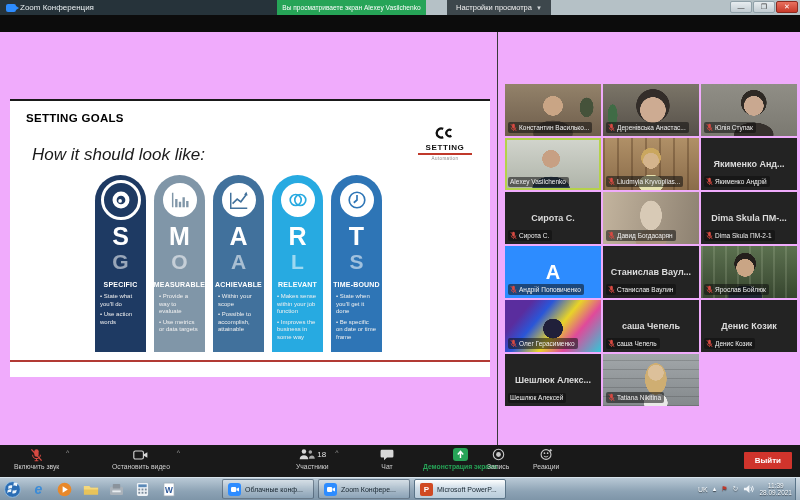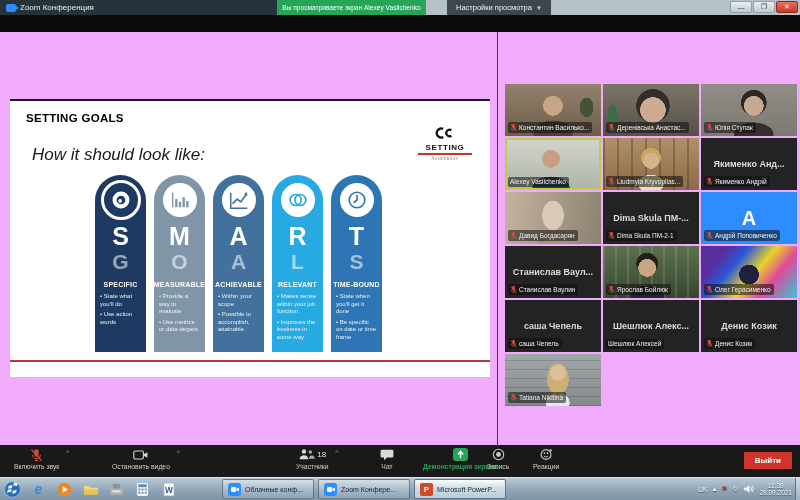--- a/index.html
+++ b/index.html
@@ -283,20 +283,31 @@
           <div class="tile-center">Якименко  Анд...</div>
           <div class="tile-label">
             <svg width="7" height="9" viewBox="0 0 10 12">
               <path d="M5 .8a1.9 1.9 0 0 1 1.9 1.9v3A1.9 1.9 0 1 1 3.1 5.7v-3A1.9 1.9 0 0 1 5 .8z" fill="#d84a42"></path>
               <path d="M1.6 5.8a3.4 3.4 0 0 0 6.8 0M5 9.2V11" stroke="#d84a42" stroke-width="1" fill="none"></path>
               <line x1="1" y1="1" x2="9" y2="11" stroke="#d84a42" stroke-width="1.1"></line>
             </svg>
             <span>Якименко Андрій</span>
           </div>
         </div>
+        <div class="tile">
+          <div class="tile-center">Сирота С.</div>
+          <div class="tile-label">
+            <svg width="7" height="9" viewBox="0 0 10 12">
+              <path d="M5 .8a1.9 1.9 0 0 1 1.9 1.9v3A1.9 1.9 0 1 1 3.1 5.7v-3A1.9 1.9 0 0 1 5 .8z" fill="#d84a42"></path>
+              <path d="M1.6 5.8a3.4 3.4 0 0 0 6.8 0M5 9.2V11" stroke="#d84a42" stroke-width="1" fill="none"></path>
+              <line x1="1" y1="1" x2="9" y2="11" stroke="#d84a42" stroke-width="1.1"></line>
+            </svg>
+            <span>Сирота С.</span>
+          </div>
+        </div>
         <div class="tile ph-statue">
           <div class="tile-label">
             <svg width="7" height="9" viewBox="0 0 10 12">
               <path d="M5 .8a1.9 1.9 0 0 1 1.9 1.9v3A1.9 1.9 0 1 1 3.1 5.7v-3A1.9 1.9 0 0 1 5 .8z" fill="#d84a42"></path>
               <path d="M1.6 5.8a3.4 3.4 0 0 0 6.8 0M5 9.2V11" stroke="#d84a42" stroke-width="1" fill="none"></path>
               <line x1="1" y1="1" x2="9" y2="11" stroke="#d84a42" stroke-width="1.1"></line>
             </svg>
             <span>Давид Богдасарян</span>
           </div>
         </div>
@@ -358,34 +369,34 @@
           <div class="tile-label">
             <svg width="7" height="9" viewBox="0 0 10 12">
               <path d="M5 .8a1.9 1.9 0 0 1 1.9 1.9v3A1.9 1.9 0 1 1 3.1 5.7v-3A1.9 1.9 0 0 1 5 .8z" fill="#d84a42"></path>
               <path d="M1.6 5.8a3.4 3.4 0 0 0 6.8 0M5 9.2V11" stroke="#d84a42" stroke-width="1" fill="none"></path>
               <line x1="1" y1="1" x2="9" y2="11" stroke="#d84a42" stroke-width="1.1"></line>
             </svg>
             <span>саша Чепель</span>
           </div>
         </div>
         <div class="tile">
+          <div class="tile-center">Денис Козик</div>
+          <div class="tile-label">
+            <svg width="7" height="9" viewBox="0 0 10 12">
+              <path d="M5 .8a1.9 1.9 0 0 1 1.9 1.9v3A1.9 1.9 0 1 1 3.1 5.7v-3A1.9 1.9 0 0 1 5 .8z" fill="#d84a42"></path>
+              <path d="M1.6 5.8a3.4 3.4 0 0 0 6.8 0M5 9.2V11" stroke="#d84a42" stroke-width="1" fill="none"></path>
+              <line x1="1" y1="1" x2="9" y2="11" stroke="#d84a42" stroke-width="1.1"></line>
+            </svg>
+            <span>Денис Козик</span>
+          </div>
+        </div>
+        <div class="tile">
           <div class="tile-center">Шешлюк  Алекс...</div>
           <div class="tile-label">
             <span>Шешлюк Алексей</span>
-          </div>
-        </div>
-        <div class="tile">
-          <div class="tile-center">Денис Козик</div>
-          <div class="tile-label">
-            <svg width="7" height="9" viewBox="0 0 10 12">
-              <path d="M5 .8a1.9 1.9 0 0 1 1.9 1.9v3A1.9 1.9 0 1 1 3.1 5.7v-3A1.9 1.9 0 0 1 5 .8z" fill="#d84a42"></path>
-              <path d="M1.6 5.8a3.4 3.4 0 0 0 6.8 0M5 9.2V11" stroke="#d84a42" stroke-width="1" fill="none"></path>
-              <line x1="1" y1="1" x2="9" y2="11" stroke="#d84a42" stroke-width="1.1"></line>
-            </svg>
-            <span>Денис Козик</span>
           </div>
         </div>
         <div class="tile ph-blonde-woman">
           <div class="tile-label">
             <svg width="7" height="9" viewBox="0 0 10 12">
               <path d="M5 .8a1.9 1.9 0 0 1 1.9 1.9v3A1.9 1.9 0 1 1 3.1 5.7v-3A1.9 1.9 0 0 1 5 .8z" fill="#d84a42"></path>
               <path d="M1.6 5.8a3.4 3.4 0 0 0 6.8 0M5 9.2V11" stroke="#d84a42" stroke-width="1" fill="none"></path>
               <line x1="1" y1="1" x2="9" y2="11" stroke="#d84a42" stroke-width="1.1"></line>
             </svg>
             <span>Tatiana Nikitina</span>

